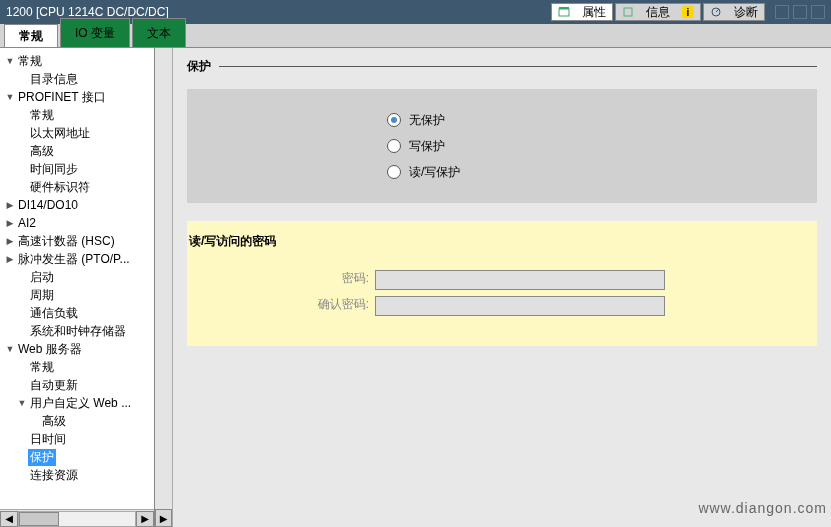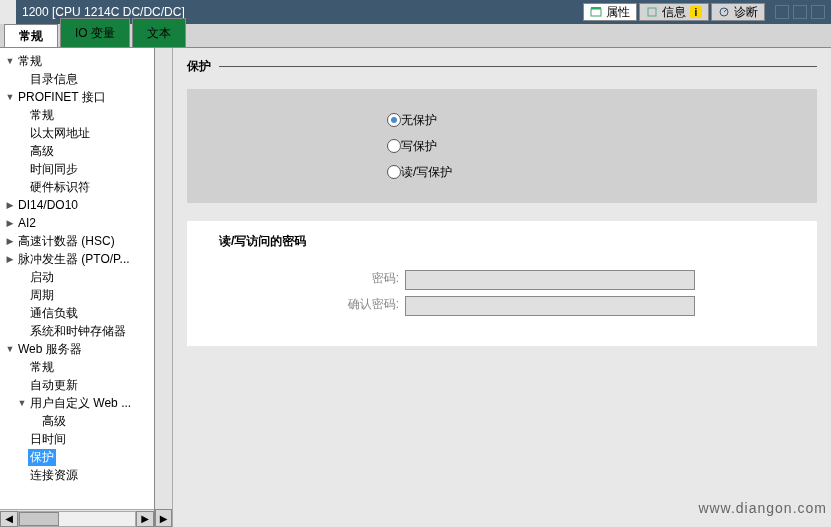--- a/index.html
+++ b/index.html
@@ -1,22 +1,22 @@
 <!DOCTYPE html>
 <html><head>
 <meta charset="utf-8">
 <style>
 * { box-sizing: border-box; margin: 0; padding: 0; font-family: "Microsoft YaHei", Arial, sans-serif; font-size: 12px; }
 body { background: #e8e8e8; width: 831px; height: 527px; overflow: hidden; position: relative; }
 
-.titlebar { background: #3e5870; color: #fff; height: 24px; display: flex; align-items: center; padding: 0 6px; justify-content: space-between; margin-left: 16px; }
+.titlebar { background: #3e5870; color: #fff; height: 24px; display: flex; align-items: center; padding: 0 6px; justify-content: space-between; }
 .titlebar-left { display: flex; align-items: center; }
 .titlebar-text { font-size: 12px; color: #fff; }
 .titlebar-right { display: flex; align-items: center; gap: 2px; }
-.tb-btn { background: #d4d4d4; border: 1px solid #888; height: 18px; padding: 0 6px; display: flex; align-items: center; gap: 4px; color: #000; cursor: pointer; }
+.tb-btn { background: #d4d4d4; border: 1px solid #888; height: 18px; padding: 0 6px; display: flex; align-items: center; gap: 12px; color: #000; cursor: pointer; }
 .tb-btn.active { background: #fff; }
 .tb-icon { width: 12px; height: 12px; }
 .tb-info-i { background: #ffd700; border-radius: 2px; width: 12px; height: 12px; display: flex; align-items: center; justify-content: center; font-weight: bold; font-size: 10px; color: #000; }
 .win-ctrl { display: flex; gap: 4px; margin-left: 8px; }
 .win-ctrl span { width: 14px; height: 14px; border: 1px solid #5a7890; cursor: pointer; }
 
 .main-tabs { background: #d4d4d4; height: 24px; display: flex; align-items: flex-end; border-bottom: 1px solid #888; padding-left: 4px; gap: 2px; }
 .main-tab { background: #15803d; border: 1px solid #888; border-bottom: none; height: 29px; padding: 0 14px; display: flex; align-items: center; cursor: pointer; color: #000; }
 .main-tab.active { background: #fff; font-weight: bold; height: 23px; }
 
@@ -37,25 +37,25 @@
 .sb-thumb { position: absolute; left: 0; top: 0; width: 40px; height: 14px; background: #c8c8c8; border: 1px solid #888; }
 
 .splitter-v { width: 18px; background: #e4e4e4; border-right: 1px solid #aaa; display: flex; align-items: flex-end; }
 .splitter-v-arrow { width: 18px; height: 18px; border: 1px solid #888; background: #d8d8d8; display: flex; align-items: center; justify-content: center; font-size: 10px; cursor: pointer; margin-bottom: 0; }
 
 .content { flex: 1; background: #e8e8e8; padding: 10px 14px; position: relative; }
 .section-title { font-weight: bold; display: flex; align-items: center; margin-bottom: 14px; }
 .section-title-line { flex: 1; border-bottom: 1px solid #555; margin-left: 8px; }
 
 .protect-box { background: #d0d0d0; padding: 18px 0 18px 200px; margin-bottom: 18px; }
-.radio-row { display: flex; align-items: center; gap: 0; height: 26px; }
+.radio-row { display: flex; align-items: center; gap: 8px; height: 26px; }
 .radio { width: 14px; height: 14px; border: 1px solid #555; border-radius: 50%; background: #fff; display: flex; align-items: center; justify-content: center; }
 .radio.checked::after { content: ""; width: 6px; height: 6px; background: #4a8cc8; border-radius: 50%; }
 
-.pw-section { background: #ffffff; padding: 12px 14px 24px 32px; }
+.pw-section { background: #fef9c3; padding: 12px 14px 24px 2px; }
 .pw-title { font-weight: bold; margin-bottom: 20px; }
 .pw-row { display: flex; align-items: flex-start; height: 26px; gap: 6px; }
 .pw-label { width: 180px; text-align: right; color: #888; }
 .pw-input { flex: 1; max-width: 290px; height: 20px; border: 1px solid #888; background: #e0e0e0; padding: 0 4px; }
 
 .watermark { position: absolute; right: 4px; bottom: 11px; color: #666; font-size: 14px; letter-spacing: 1px; }
 </style>
 </head>
 <body>
 

